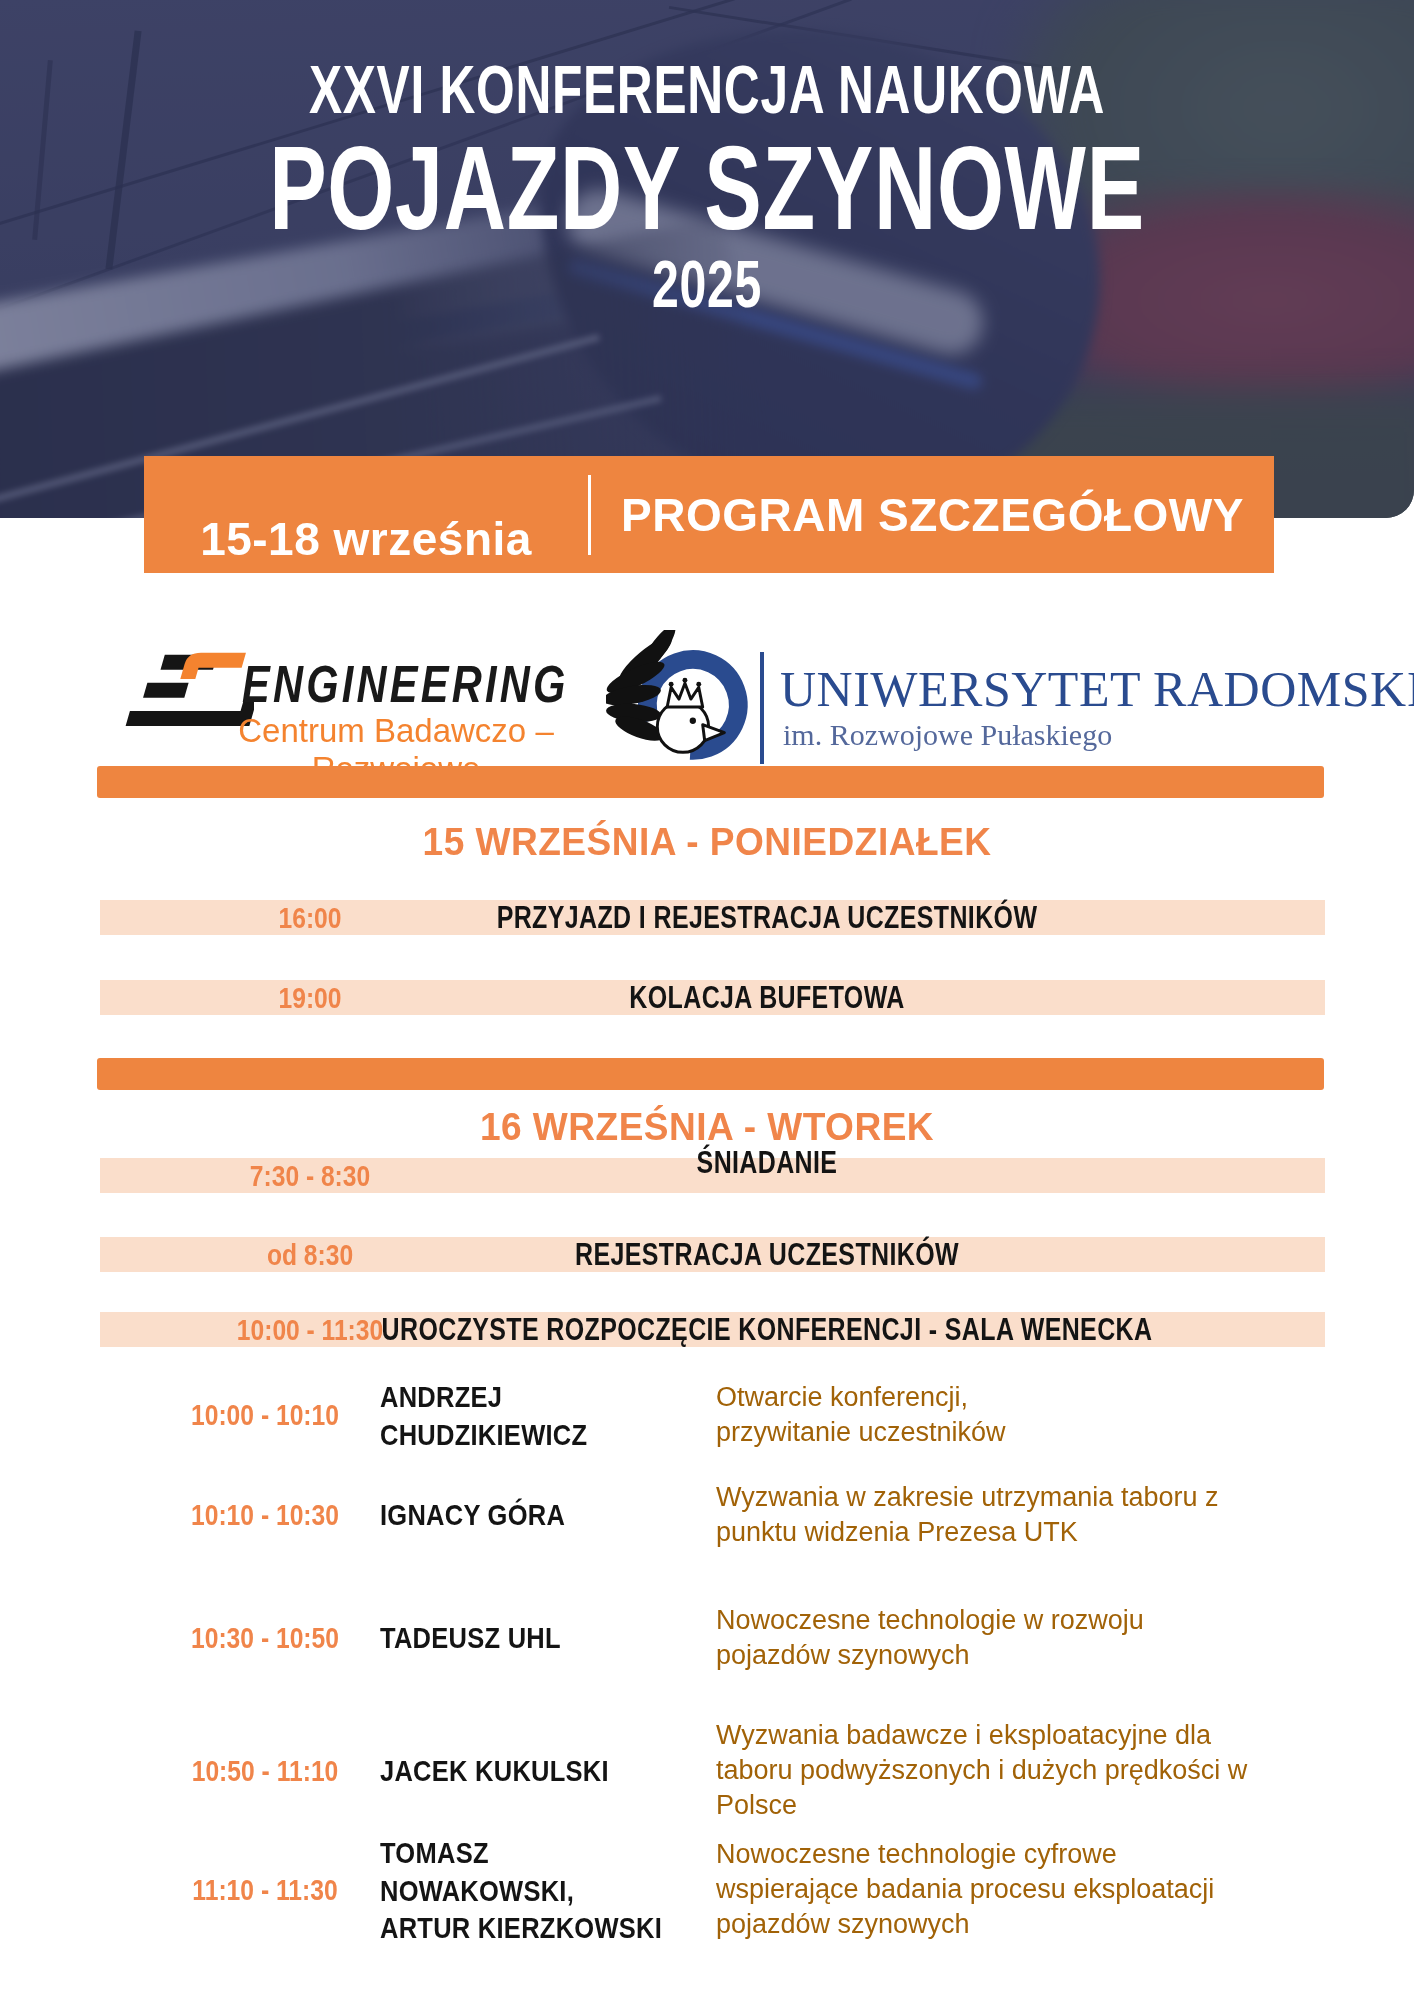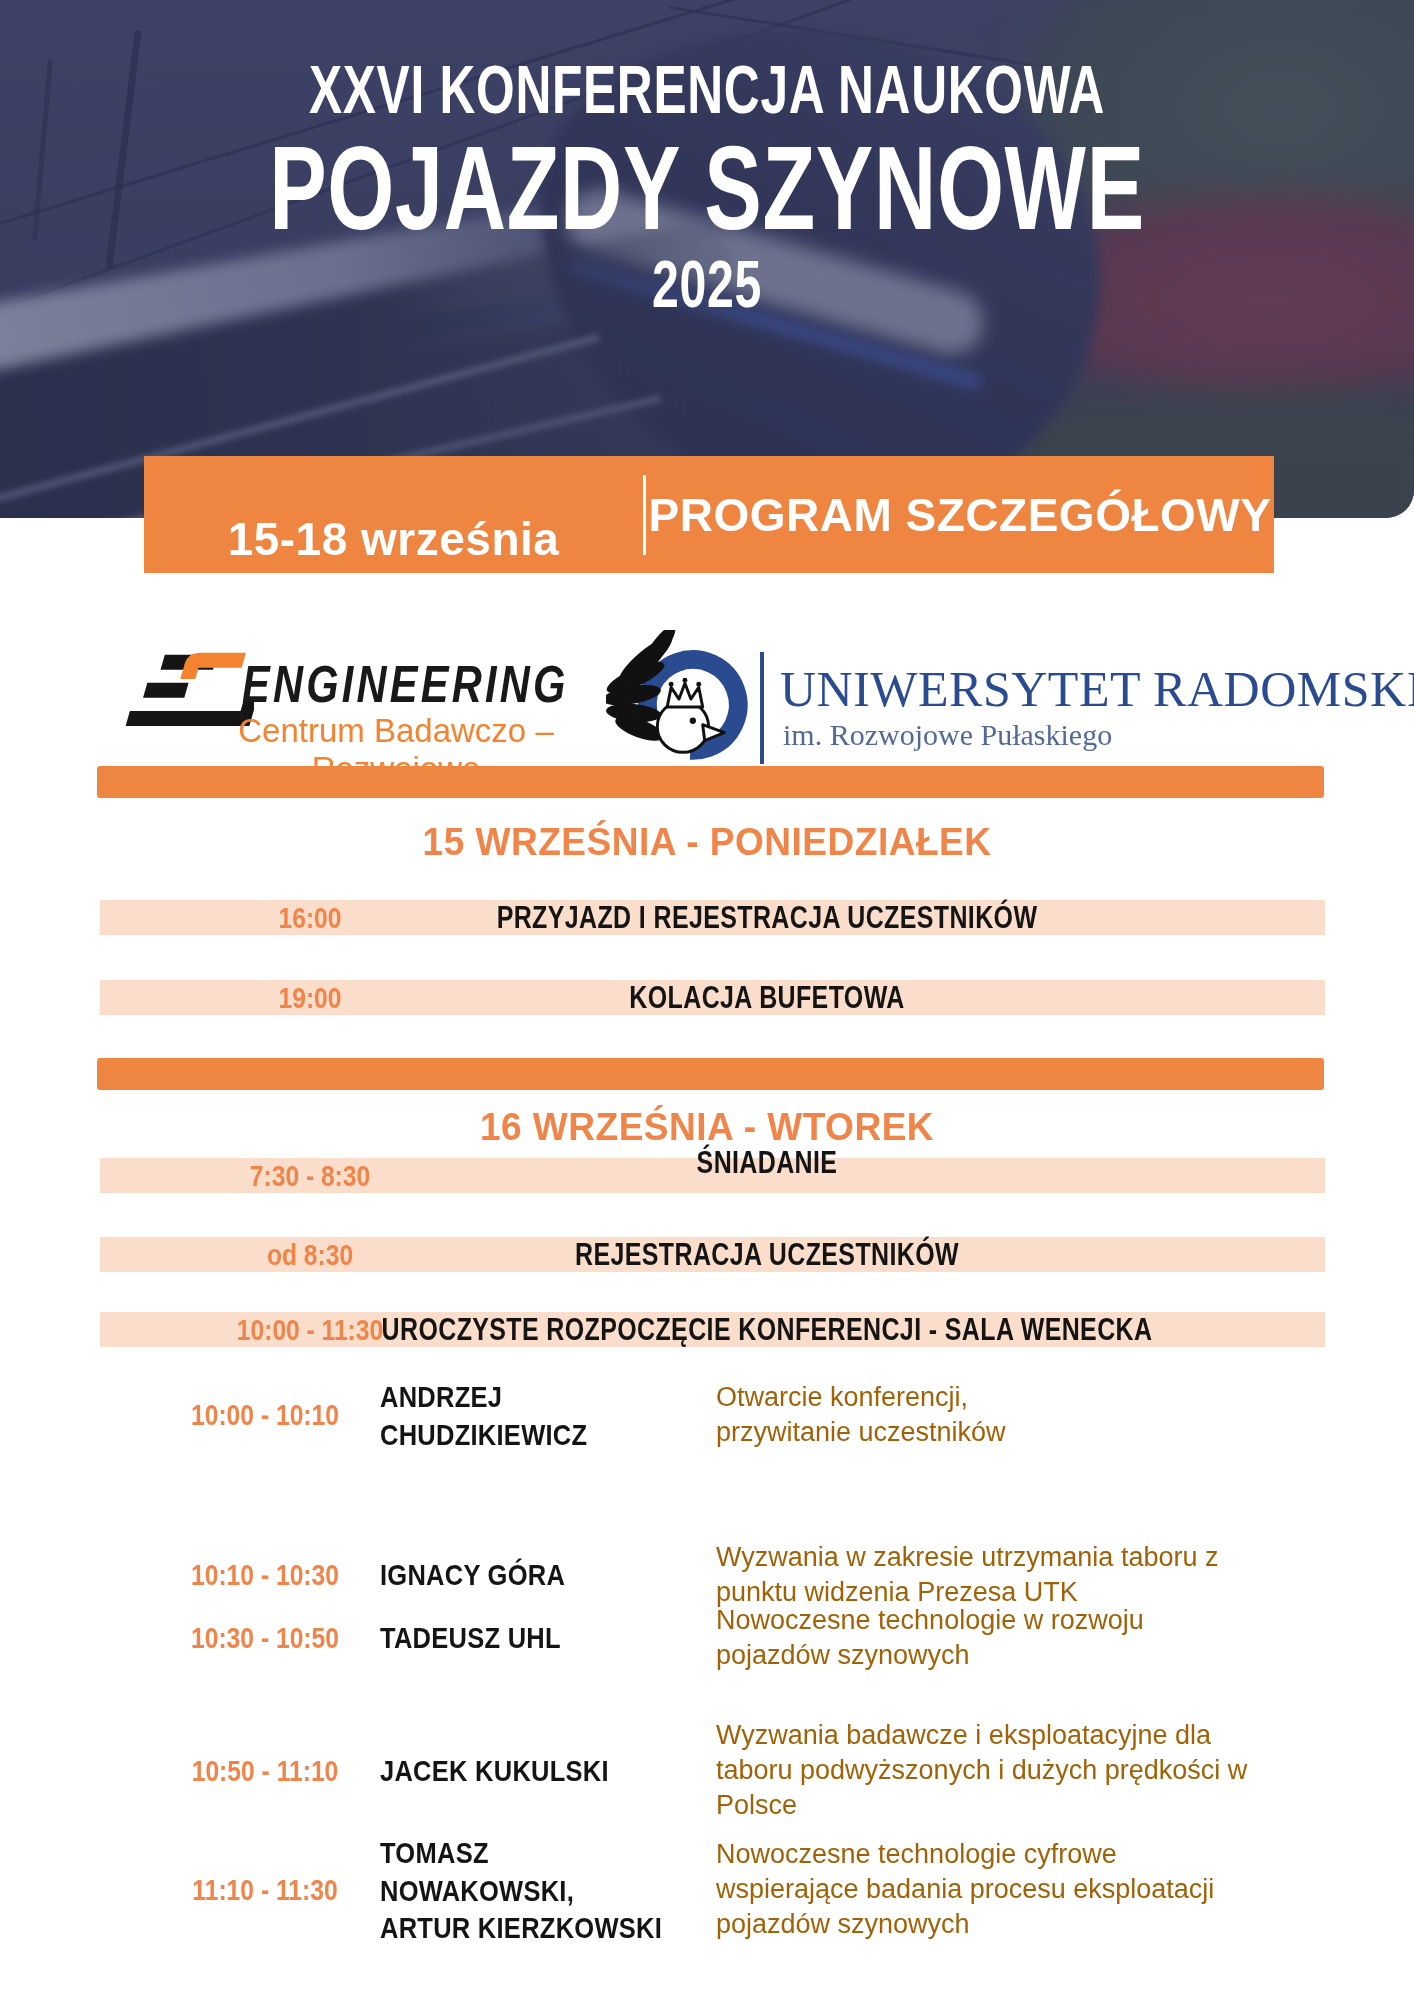--- a/index.html
+++ b/index.html
@@ -40,21 +40,21 @@
 
   .hero-title{position:absolute;left:0;width:100%;text-align:center;color:#ffffff;font-weight:700;
         letter-spacing:1px;transform:scaleX(.73);z-index:3;white-space:nowrap;}
   .hero-sub{top:50px;font-size:68px;}
   .hero-main{top:120px;font-size:118px;}
   .hero-year{top:246px;font-size:66px;}
 
   
   .banner{position:absolute;left:144px;top:456px;width:1130px;height:117px;background:#EE8540;
         display:flex;align-items:center;z-index:5;}
-  .banner-dates{width:499px;text-align:center;color:#fff;font-weight:700;font-size:46px;letter-spacing:.5px;margin-top:48px;}
+  .banner-dates{width:444px;text-align:center;color:#fff;font-weight:700;font-size:46px;letter-spacing:.5px;margin-top:48px;}
   .banner-divider{width:3px;height:80px;background:#ffffff;}
   .banner-label{flex:1;text-align:center;color:#fff;font-weight:700;font-size:46px;letter-spacing:.5px;}
 
   
   .ec-mark{position:absolute;left:104px;top:646px;width:150px;height:96px;}
   .ec-name{position:absolute;left:242px;top:654px;font-size:52px;font-style:italic;font-weight:700;
         color:#191919;letter-spacing:4px;transform:scaleX(.8);transform-origin:left center;white-space:nowrap;}
   .ec-sub{position:absolute;left:226px;top:712px;width:340px;text-align:center;font-size:33px;color:#F4832F;}
   .uni-eagle{position:absolute;left:606px;top:630px;width:148px;height:148px;}
   .uni-bar{position:absolute;left:760px;top:652px;width:4px;height:112px;background:#2A4B8F;}
@@ -185,21 +185,21 @@
     <div class="event-time">10:00 - 11:30</div>
     <div class="event-title">UROCZYSTE ROZPOCZĘCIE KONFERENCJI - SALA WENECKA</div>
   </div>
 
   <div class="talk-row" style="top:1350px">
     <div class="talk-time">10:00 - 10:10</div>
     <div class="talk-speaker">ANDRZEJ CHUDZIKIEWICZ</div>
     <div class="talk-topic">Otwarcie konferencji,
 przywitanie uczestników</div>
   </div>
-  <div class="talk-row" style="top:1510px">
+  <div class="talk-row" style="top:1450px">
     <div class="talk-time">10:10 - 10:30</div>
     <div class="talk-speaker">IGNACY GÓRA</div>
     <div class="talk-topic">Wyzwania w zakresie utrzymania taboru z
 punktu widzenia Prezesa UTK</div>
   </div>
   <div class="talk-row" style="top:1573px">
     <div class="talk-time">10:30 - 10:50</div>
     <div class="talk-speaker">TADEUSZ UHL</div>
     <div class="talk-topic">Nowoczesne technologie w rozwoju
 pojazdów szynowych</div>

